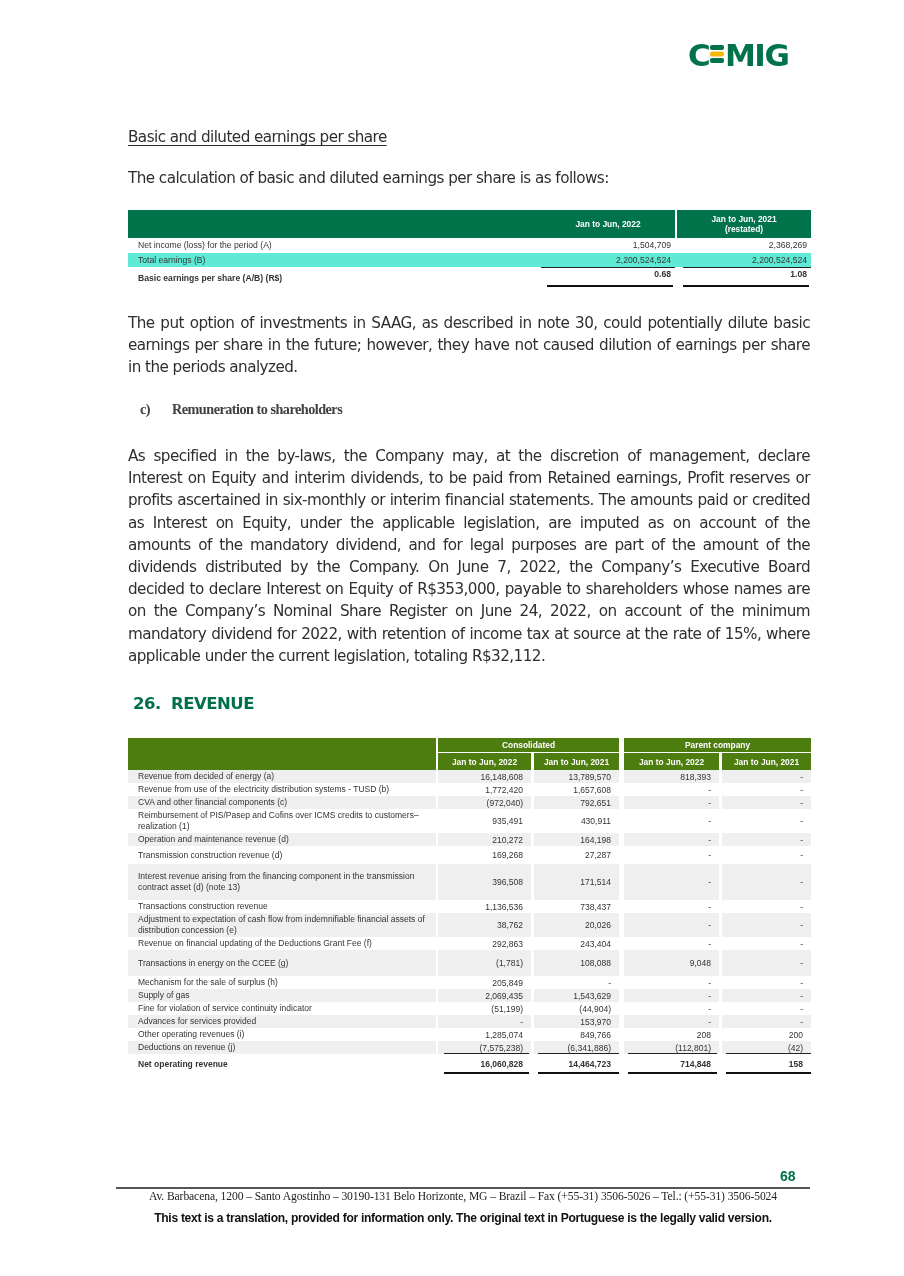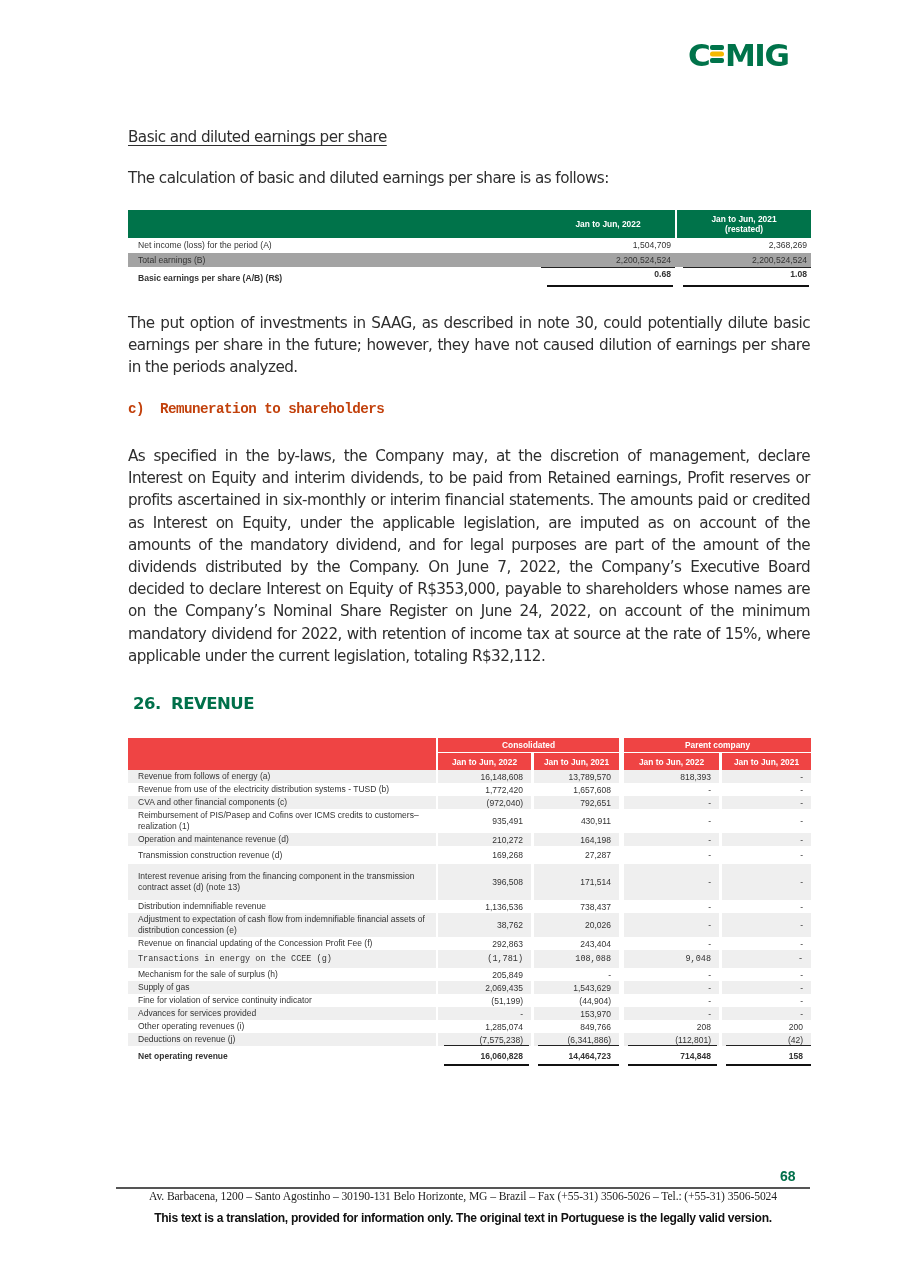--- a/index.html
+++ b/index.html
@@ -10,48 +10,48 @@
 
   .doc-text { font-family: "DejaVu Sans", sans-serif; font-size: 15.2px; letter-spacing: -0.55px; color: #2e2e2e; }
 
   .subhead { position: absolute; left: 128px; top: 128px; text-decoration: underline; text-underline-offset: 3px; }
   .intro { position: absolute; left: 128px; top: 169px; }
 
   .para { position: absolute; left: 128px; width: 682px; text-align: justify; line-height: 22.2px; }
   .p1 { top: 312px; }
   .p2 { top: 445px; }
 
-  .sec-c { position: absolute; left: 128px; top: 401px; font-family: Liberation Mono, monospace; font-weight: bold; font-size: 14.2px; letter-spacing: -0.5px; color: #c2410c; }
+  .sec-c { position: absolute; left: 140px; top: 401px; font-family: Liberation Serif, serif; font-weight: bold; font-size: 14.2px; letter-spacing: -0.5px; color: #404040; }
   .sec-c .letter { display: inline-block; width: 32px; }
 
   .sec26 { position: absolute; left: 133px; top: 694px; font-family: "DejaVu Sans", sans-serif; font-weight: bold; font-size: 16.5px; letter-spacing: -0.5px; color: #00704a; }
   .sec26 .num { display: inline-block; width: 38px; }
 
   
   .eps { position: absolute; left: 128px; top: 210px; width: 683px; font-size: 8.6px; color: #333; }
   .eps .hdr { position: relative; height: 28px; background: #00734a; }
   .eps .hcell { position: absolute; top: 0; height: 28px; color: #fff; font-weight: bold; font-size: 8.4px; display: flex; align-items: center; justify-content: center; text-align: center; line-height: 10px; }
   .eps .hc1 { left: 413px; width: 134px; }
   .eps .hc2 { left: 549px; width: 134px; }
   .eps .hsep { position: absolute; top: 0; left: 547px; width: 2px; height: 28px; background: #fff; }
   .eps .row { position: relative; height: 14.5px; }
-  .eps .row.shade { background: #a3a3a3; }
+  .eps .row.shade { background: #5eead4; }
   .eps .lbl { position: absolute; left: 10px; top: 2px; }
   .eps .v1 { position: absolute; left: 413px; width: 130px; text-align: right; top: 2px; }
   .eps .v2 { position: absolute; left: 549px; width: 130px; text-align: right; top: 2px; }
   .eps .row.total { height: 20px; }
   .eps .row.total .lbl { top: 6px; font-weight: bold; }
   .eps .row.total .v1, .eps .row.total .v2 { top: 2px; font-weight: bold; }
   .eps .ul1 { position: absolute; top: 0; height: 1px; background: #222; }
   .eps .dl { position: absolute; top: 18px; height: 2px; background: #111; }
 
   
   .rev { position: absolute; left: 128px; top: 738px; width: 683px; font-size: 8.5px; color: #333; }
   .rev .hdr { position: relative; height: 32px; }
-  .rev .hbg { position: absolute; background: #ef4444; color: #fff; font-weight: bold; font-size: 8.4px; display: flex; align-items: center; justify-content: center; }
+  .rev .hbg { position: absolute; background: #4d7c0f; color: #fff; font-weight: bold; font-size: 8.4px; display: flex; align-items: center; justify-content: center; }
   .rev .row { position: relative; }
   .rev .row.shade .c { background: #efefef; }
   .rev .c { position: absolute; top: 0; bottom: 0; }
   .rev .lblc { left: 0; width: 308px; padding-left: 10px; display: flex; align-items: center; line-height: 11px; }
   .rev .nc { display: flex; align-items: center; justify-content: flex-end; padding-right: 8px; }
   .rev .n1 { left: 310px; width: 93px; }
   .rev .n2 { left: 406px; width: 85px; }
   .rev .n3 { left: 496px; width: 95px; }
   .rev .n4 { left: 594px; width: 89px; }
   .rev .row.total .c { background: transparent; font-weight: bold; }
@@ -128,21 +128,21 @@
     <div class="hbg" style="left:496px;top:0;width:187px;height:14px;">Parent company</div>
     <div class="hbg" style="left:310px;top:15px;width:93px;height:17px;">Jan to Jun, 2022</div>
     <div class="hbg" style="left:406px;top:15px;width:85px;height:17px;">Jan to Jun, 2021</div>
     <div class="hbg" style="left:496px;top:15px;width:95px;height:17px;">Jan to Jun, 2022</div>
     <div class="hbg" style="left:594px;top:15px;width:89px;height:17px;">Jan to Jun, 2021</div>
   </div>
 
   <div id="rev-rows">
       <div class="row shade" style="height: 13px;">
         <div class="c lblc">
-          <span>Revenue from follows of energy (a)</span>
+          <span>Revenue from decided of energy (a)</span>
         </div>
         <div class="c nc n1">
           <span>16,148,608</span>
         </div>
         <div class="c nc n2">
           <span>13,789,570</span>
         </div>
         <div class="c nc n3">
           <span>818,393</span>
         </div>
@@ -247,21 +247,21 @@
         </div>
         <div class="c nc n3">
           <span>-</span>
         </div>
         <div class="c nc n4">
           <span>-</span>
         </div>
       </div>
       <div class="row" style="height: 13px;">
         <div class="c lblc">
-          <span>Distribution indemnifiable revenue</span>
+          <span>Transactions construction revenue</span>
         </div>
         <div class="c nc n1">
           <span>1,136,536</span>
         </div>
         <div class="c nc n2">
           <span>738,437</span>
         </div>
         <div class="c nc n3">
           <span>-</span>
         </div>
@@ -281,36 +281,36 @@
         </div>
         <div class="c nc n3">
           <span>-</span>
         </div>
         <div class="c nc n4">
           <span>-</span>
         </div>
       </div>
       <div class="row" style="height: 13px;">
         <div class="c lblc">
-          <span>Revenue on financial updating of the Concession Profit Fee (f)</span>
+          <span>Revenue on financial updating of the Deductions Grant Fee (f)</span>
         </div>
         <div class="c nc n1">
           <span>292,863</span>
         </div>
         <div class="c nc n2">
           <span>243,404</span>
         </div>
         <div class="c nc n3">
           <span>-</span>
         </div>
         <div class="c nc n4">
           <span>-</span>
         </div>
       </div>
-      <div class="row shade" style="height: 18px; font-family: Liberation Mono, monospace;">
+      <div class="row shade" style="height: 26px;">
         <div class="c lblc">
           <span>Transactions in energy on the CCEE (g)</span>
         </div>
         <div class="c nc n1">
           <span>(1,781)</span>
         </div>
         <div class="c nc n2">
           <span>108,088</span>
         </div>
         <div class="c nc n3">

